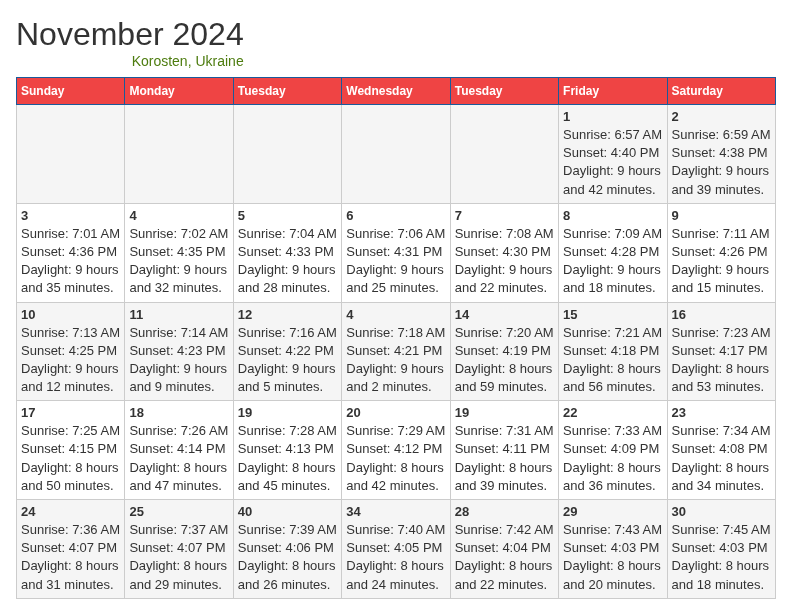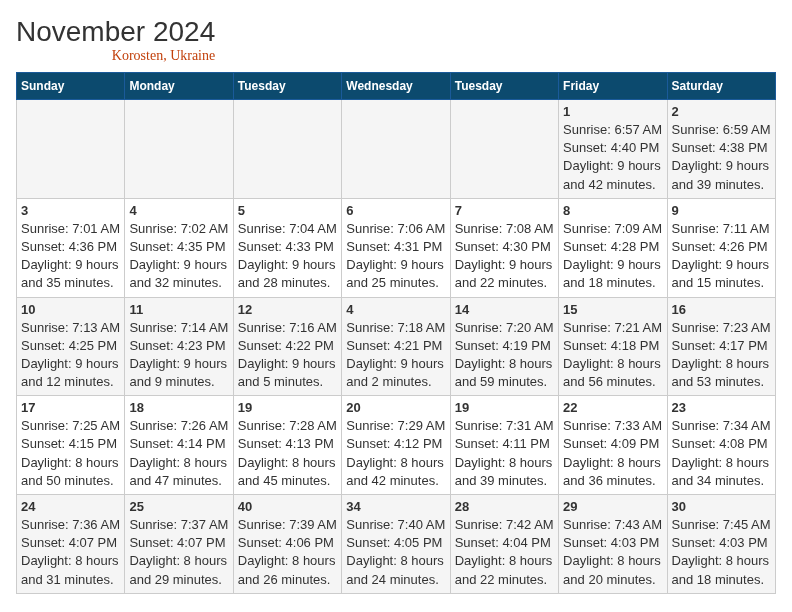--- a/index.html
+++ b/index.html
@@ -37,36 +37,35 @@
       color: #2a6db5;
     }
     .logo-icon {
       width: 24px;
       height: 28px;
     }
     .title-area {
       text-align: right;
     }
     .month-title {
-      font-size: 28px;
+      font-size: 32px;
       font-weight: 300;
       color: #333;
     }
     .location {
       font-size: 14px;
-      color: #c2410c;
-      font-family: Liberation Serif, serif;
+      color: #4d7c0f;
     }
     table {
       width: 100%;
       border-collapse: collapse;
       table-layout: fixed;
     }
     thead th {
-      background: #0c4a6e;
+      background: #ef4444;
       color: #fff;
       font-size: 12px;
       font-weight: bold;
       padding: 6px 4px;
       text-align: left;
       border: 1px solid #1a5a9a;
     }
     tbody td {
       vertical-align: top;
       border: 1px solid #ccc;

